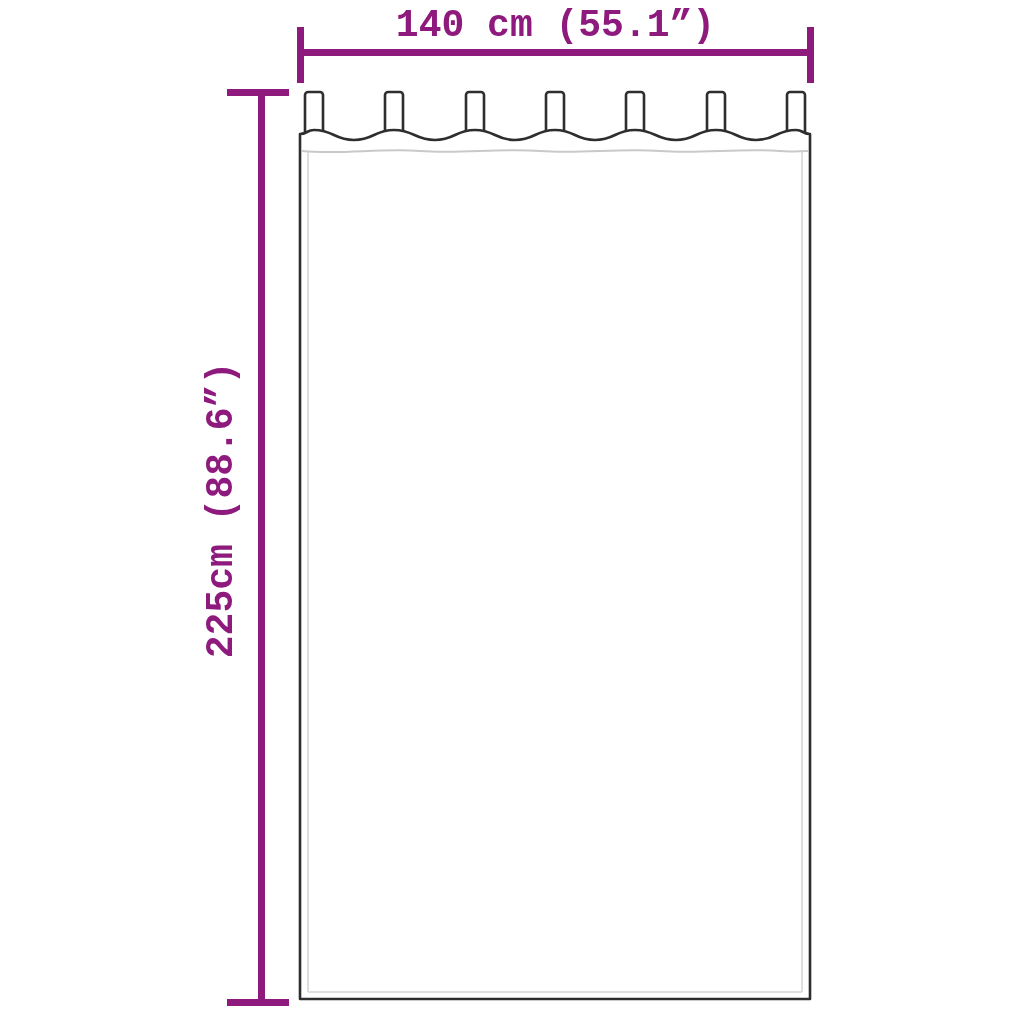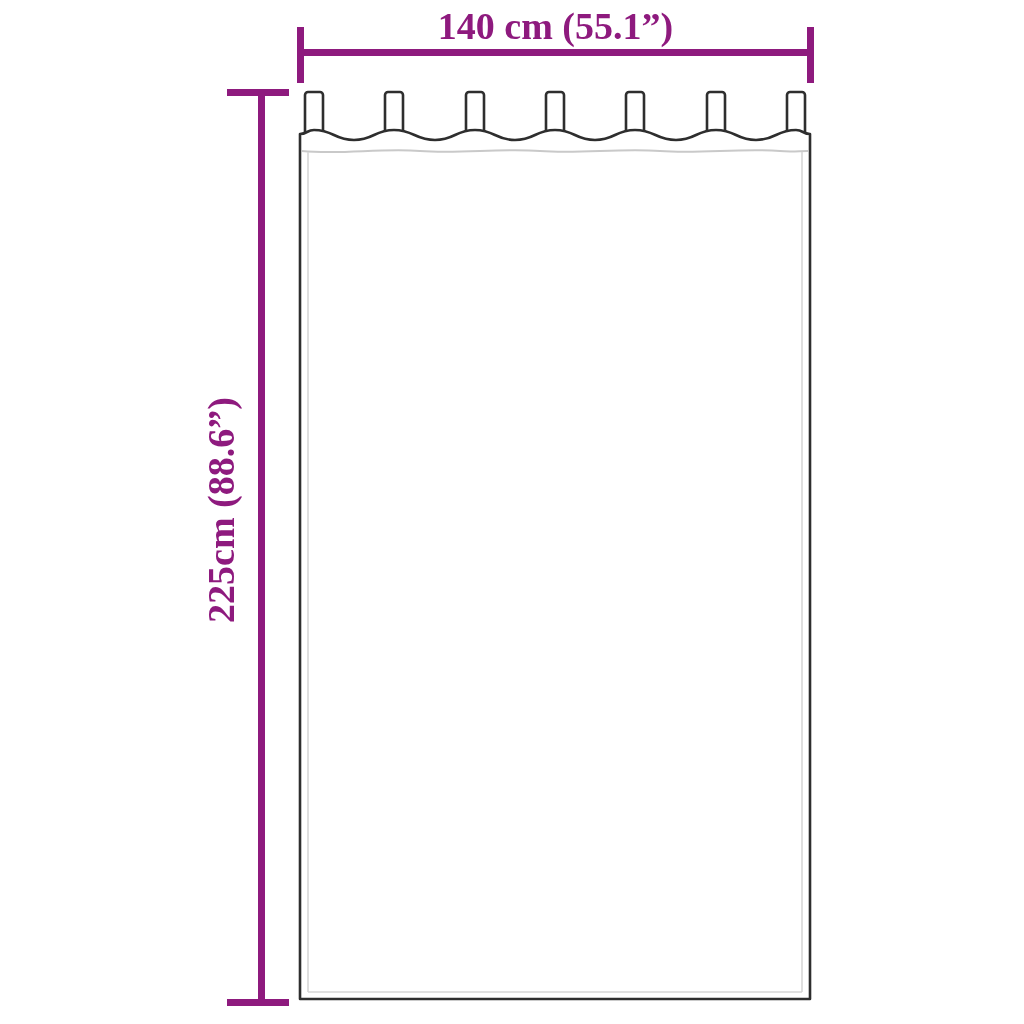--- a/index.html
+++ b/index.html
@@ -9,21 +9,21 @@
     --bg: #ffffff;
   }
   * { margin: 0; padding: 0; box-sizing: border-box; }
   html, body { background: #ffffff; }
   .canvas {
     position: relative;
     width: 1024px;
     height: 1024px;
     background: var(--bg, #ffffff);
     overflow: hidden;
-    font-family: Liberation Serif, serif;
+    font-family: Liberation Mono, monospace;
   }
   
   .dim-label {
     position: absolute;
     color: var(--accent, #8e1a7e);
     font-size: 38px;
     font-weight: 700;
     letter-spacing: 0px;
     white-space: nowrap;
   }

